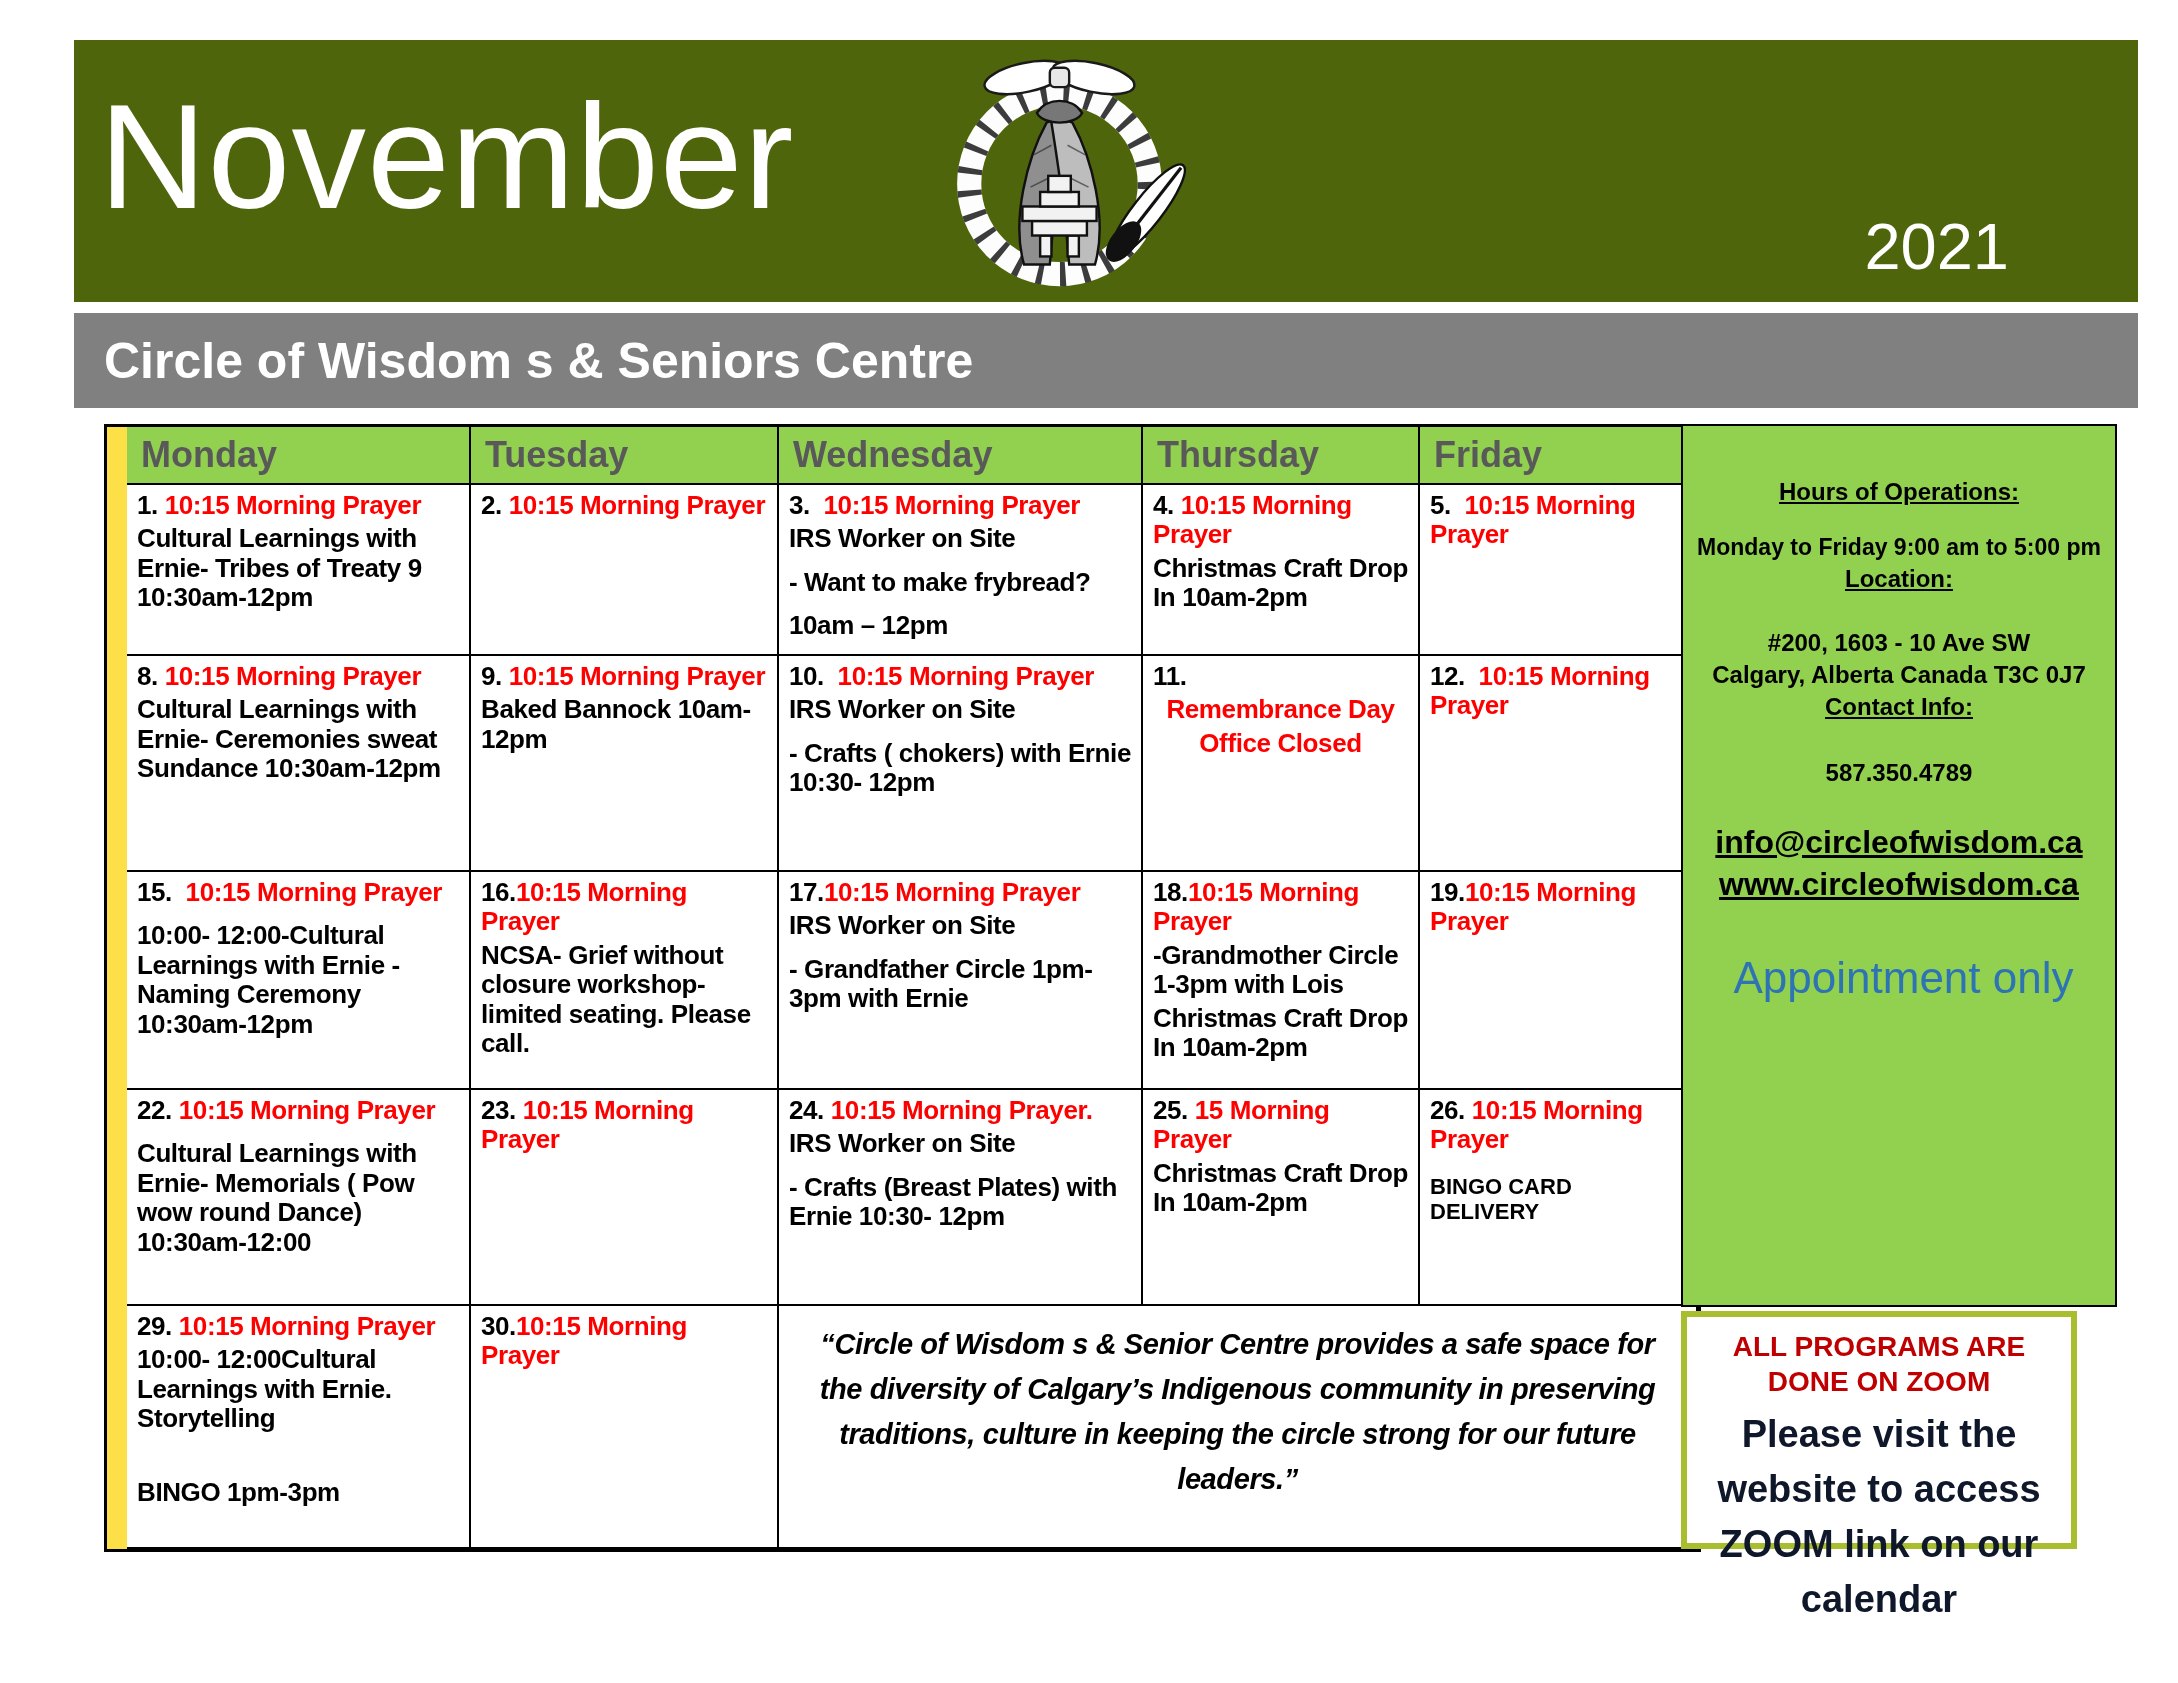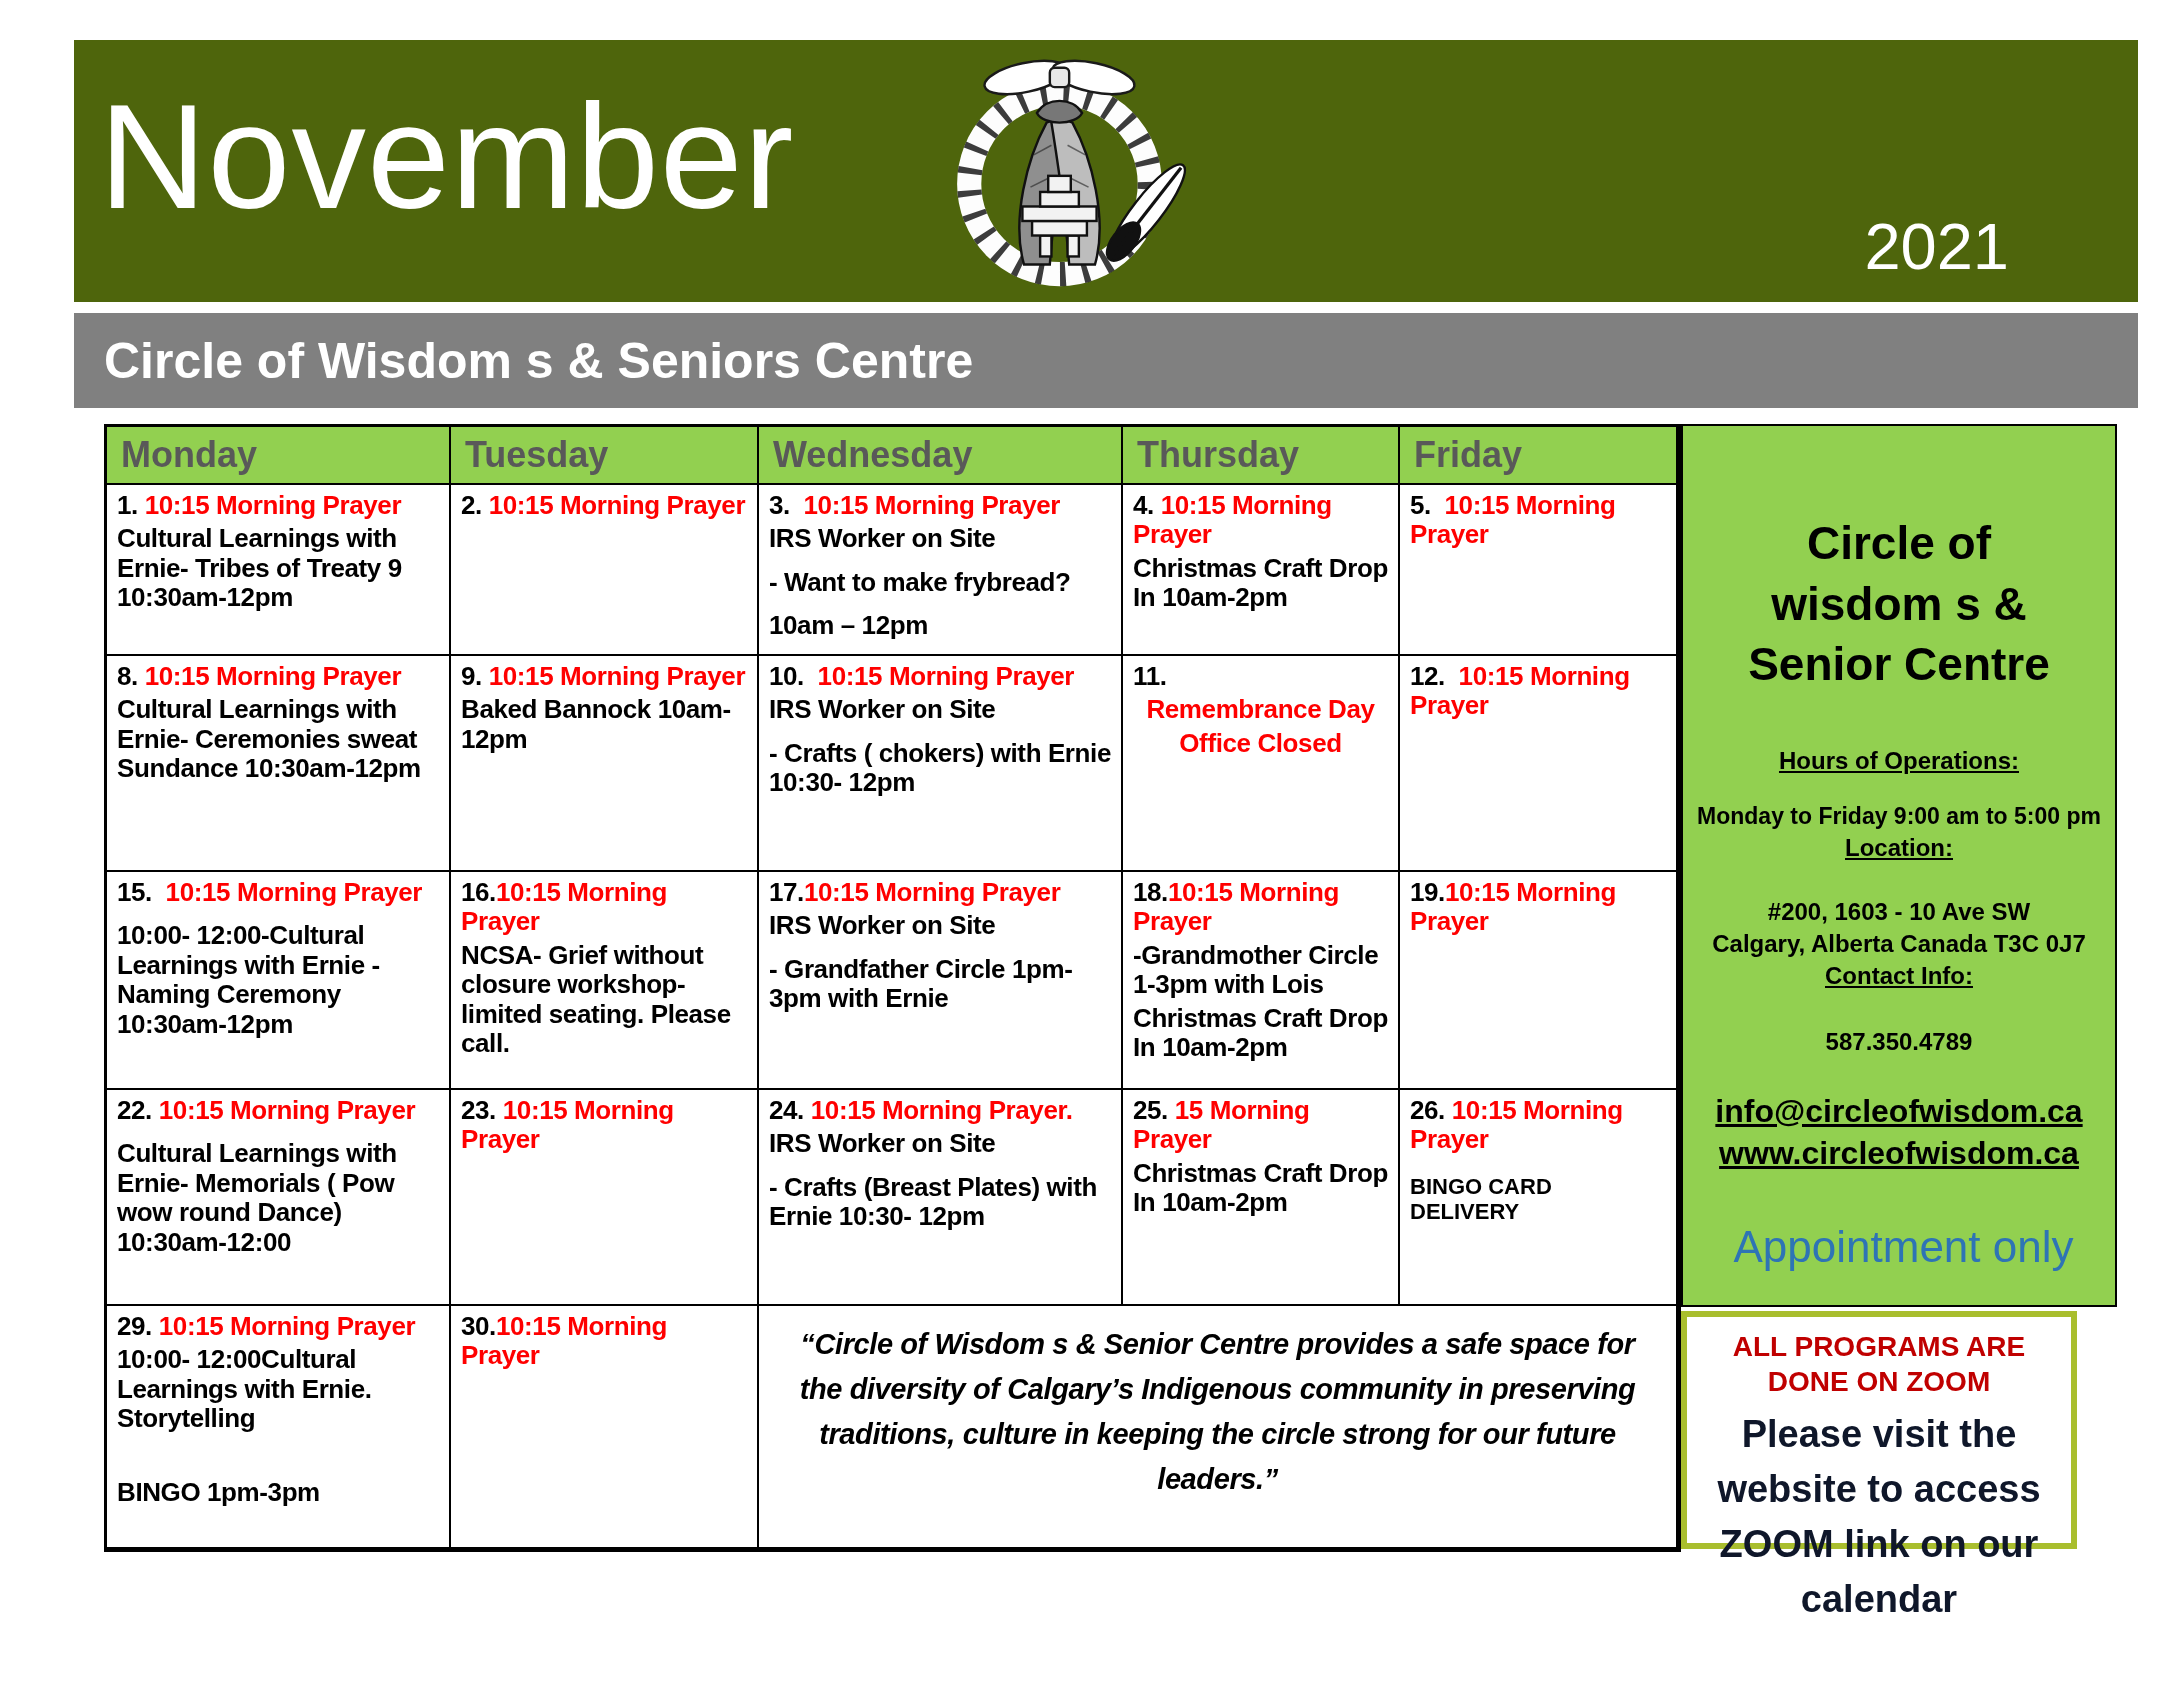--- a/index.html
+++ b/index.html
@@ -24,21 +24,21 @@
   
   #graybar{position:absolute;left:74px;top:313px;width:2064px;height:95px;background:var(--gray);
            display:flex;align-items:center;padding-left:30px;box-sizing:border-box;}
   #graybar span{color:#fff;font-size:50px;font-weight:700;}
 
   
   #cal-grid{position:absolute;left:104px;top:424px;
             display:grid;
             grid-template-columns:344px 308px 364px 277px 278px;
             grid-template-rows:58px 171px 216px 218px 216px 243px;
-            border:3px solid #000;background:#6d28d9;}
+            border:3px solid #000;background:#fde047;padding-left:20px;}
   .hd{background:var(--green);border-right:2px solid #000;border-bottom:2px solid #000;
       color:#595959;font-size:36px;font-weight:700;display:flex;align-items:center;
       padding-left:14px;box-sizing:border-box;}
   .hd:last-of-type{border-right:none;}
   .cell{background:#fff;border-right:2px solid #000;border-bottom:2px solid #000;
         padding:6px 10px;box-sizing:border-box;font-size:26px;font-weight:700;
         line-height:1.13;letter-spacing:-0.4px;overflow:hidden;}
   .tline{white-space:pre-wrap;}
   .num{color:#000;}
   .ttl{color:var(--red);}
@@ -219,25 +219,20 @@
       </div>
       <div class="cell">
         <div class="tline"><span class="num">30.</span><span class="ttl">10:15 Morning Prayer</span></div>
       </div>
       <div class="cell quote">
         <div class="qt">“Circle of Wisdom s &amp; Senior Centre provides a safe space for the diversity of Calgary’s Indigenous community in preserving traditions, culture in keeping the circle strong for our future leaders.”</div>
       </div>
     </div>
 
   <div id="sidebar">
-    <div id="sb-title">
-        <div>Circle of</div>
-        <div>wisdom s &amp;</div>
-        <div>Senior Centre</div>
-      </div>
     <div id="sb-lines">
         <div class="u">Hours of Operations:</div>
         <div class="b one m26">Monday to Friday 9:00 am to 5:00 pm</div>
         <div class="u m2">Location:</div>
         <div class="b m34">#200, 1603 - 10 Ave SW</div>
         <div class="b m2">Calgary, Alberta Canada T3C 0J7</div>
         <div class="u m2">Contact Info:</div>
         <div class="b m36">587.350.4789</div>
         <div class="lnk m34">info@circleofwisdom.ca</div>
         <div class="lnk m2">www.circleofwisdom.ca</div>

